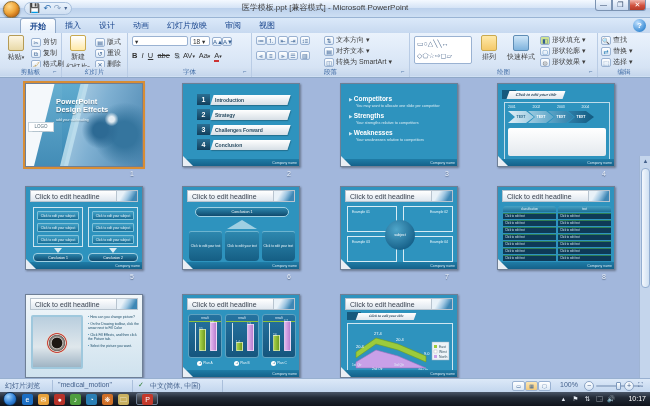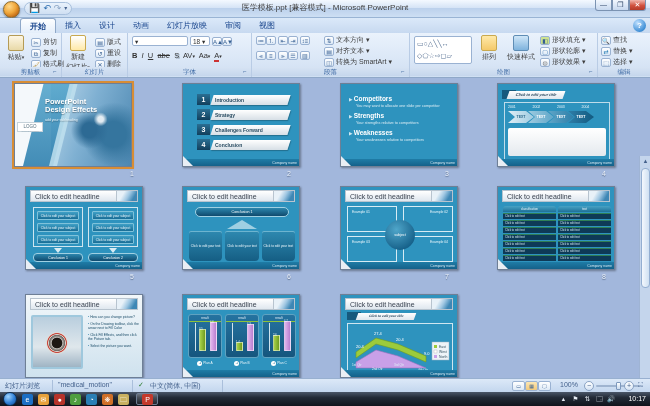--- a/index.html
+++ b/index.html
@@ -316,21 +316,21 @@
   <div class="group" style="left:598px;width:52px;border-right:none">
     <div class="smallrow" style="left:3px;top:2px"><span class="mini">🔍</span> <span>查找</span></div>
     <div class="smallrow" style="left:3px;top:13px"><span class="mini" style="color:#2a7fb5">⇄</span> <span>替换</span> ▾</div>
     <div class="smallrow" style="left:3px;top:24px"><span class="mini">⬚</span> <span>选择</span> ▾</div>
     <div class="glabel">编辑</div>
   </div>
 </div>
 
 <div class="sorter">
 
-  <div class="slide sel s1" style="left:14px;top:5px">
+  <div class="slide sel s1" style="left:25px;top:5px">
     <div class="s1photo"></div>
     <div class="s1stripe"></div>
     <div class="s1stripe2"></div>
     <div class="s1title">
       <div>PowerPoint</div>
       <div>Design Effects</div>
       <div class="s1sub">add your subheading</div>
     </div>
     <div class="s1logo"><span>LOGO</span><i>Company name</i></div>
   </div>

